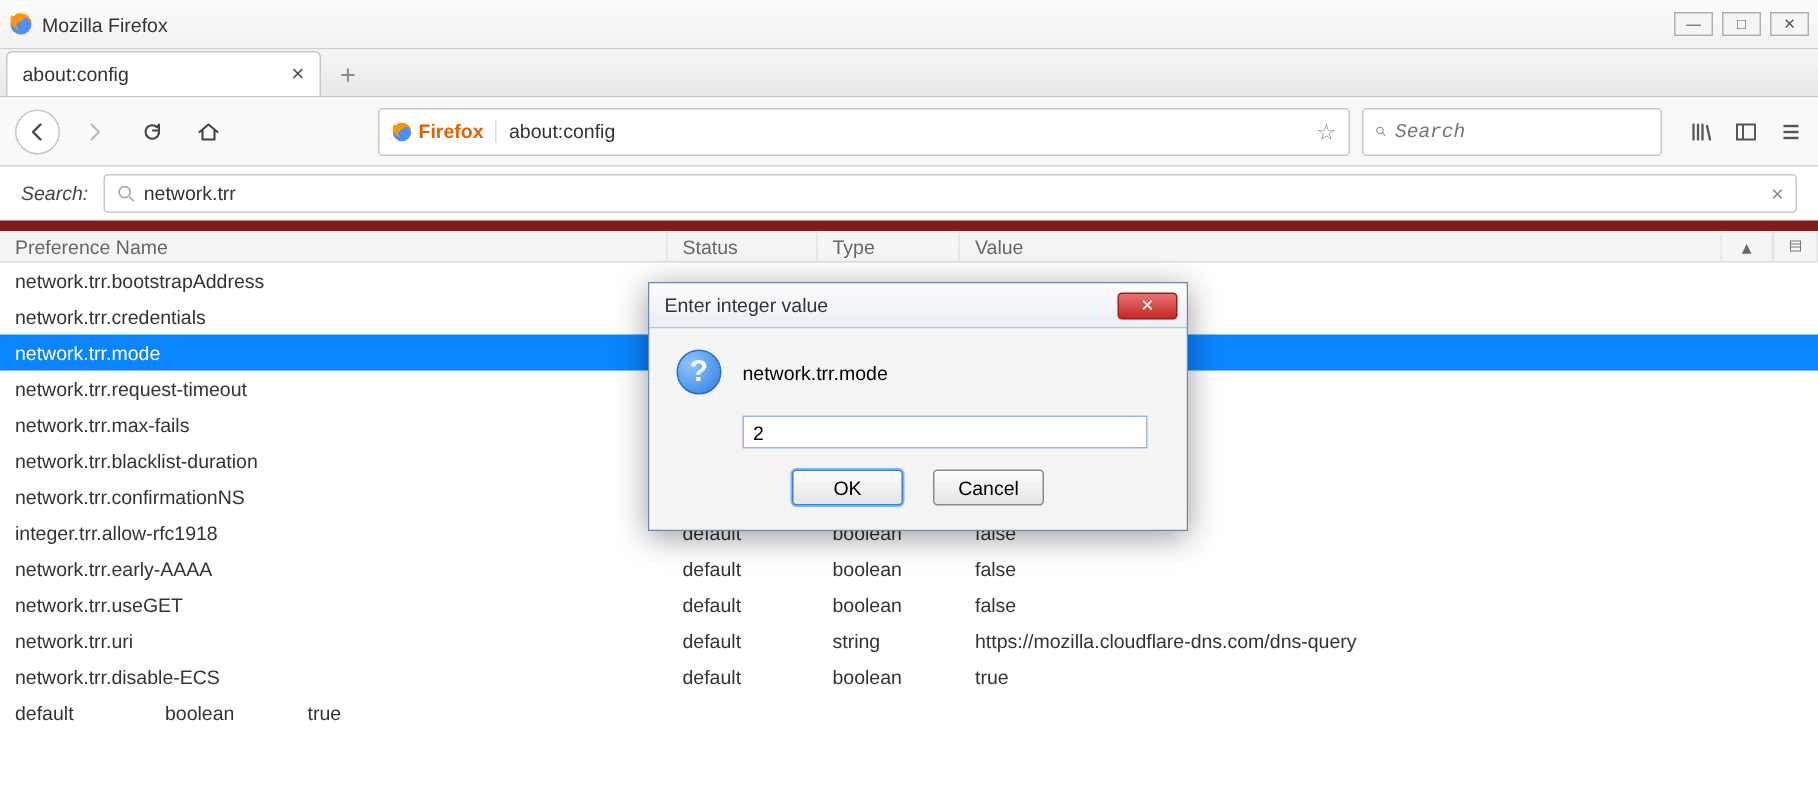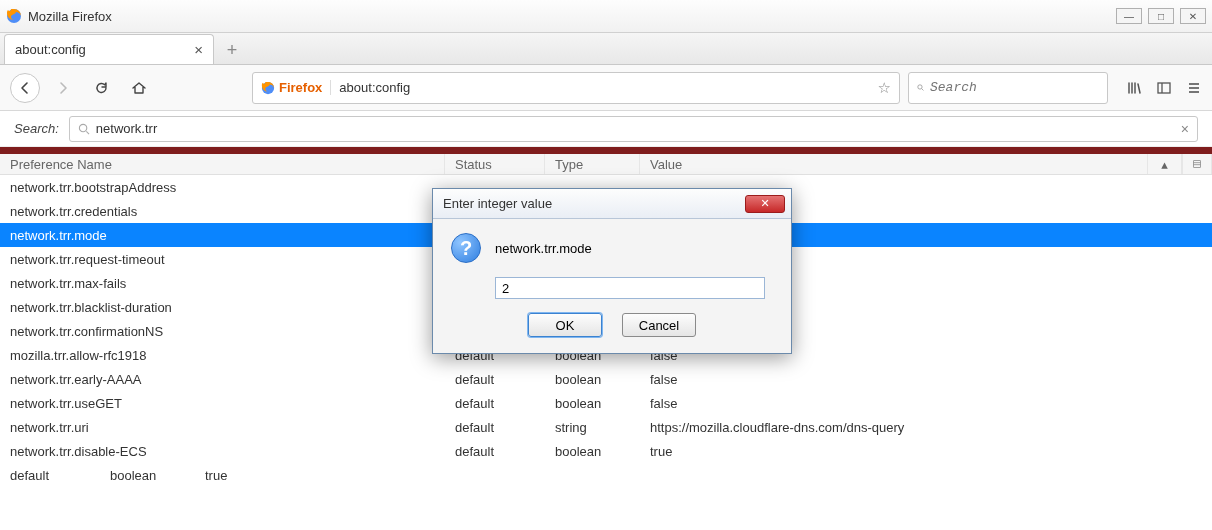--- a/index.html
+++ b/index.html
@@ -226,21 +226,21 @@
       <div class="c-type"></div>
       <div class="c-value"></div>
     </div>
     <div class="row">
       <div class="c-name">network.trr.confirmationNS</div>
       <div class="c-status"></div>
       <div class="c-type"></div>
       <div class="c-value"></div>
     </div>
     <div class="row">
-      <div class="c-name">mozilla.trr.allow-rfc1918</div>
+      <div class="c-name">integer.trr.allow-rfc1918</div>
       <div class="c-status">default</div>
       <div class="c-type">boolean</div>
       <div class="c-value">false</div>
     </div>
     <div class="row">
       <div class="c-name">network.trr.early-AAAA</div>
       <div class="c-status">default</div>
       <div class="c-type">boolean</div>
       <div class="c-value">false</div>
     </div>

